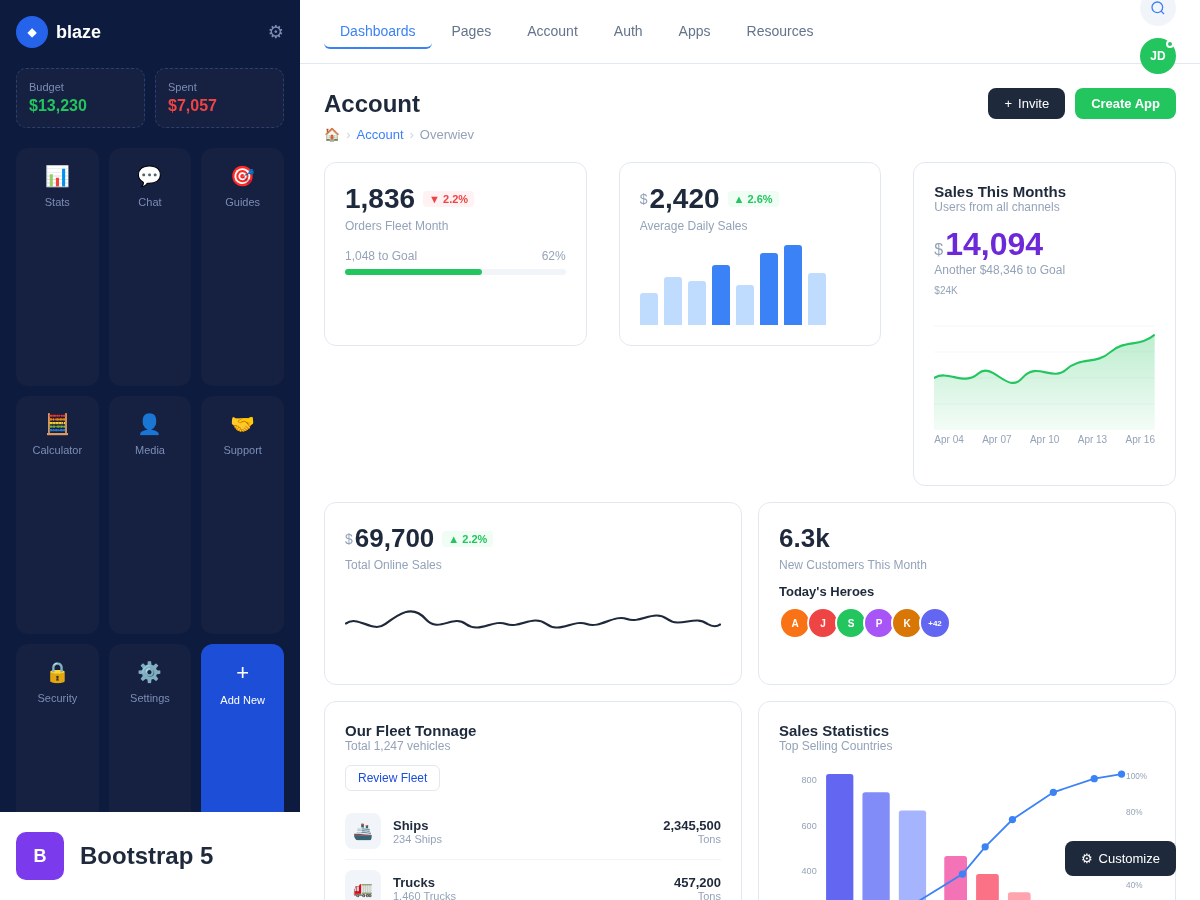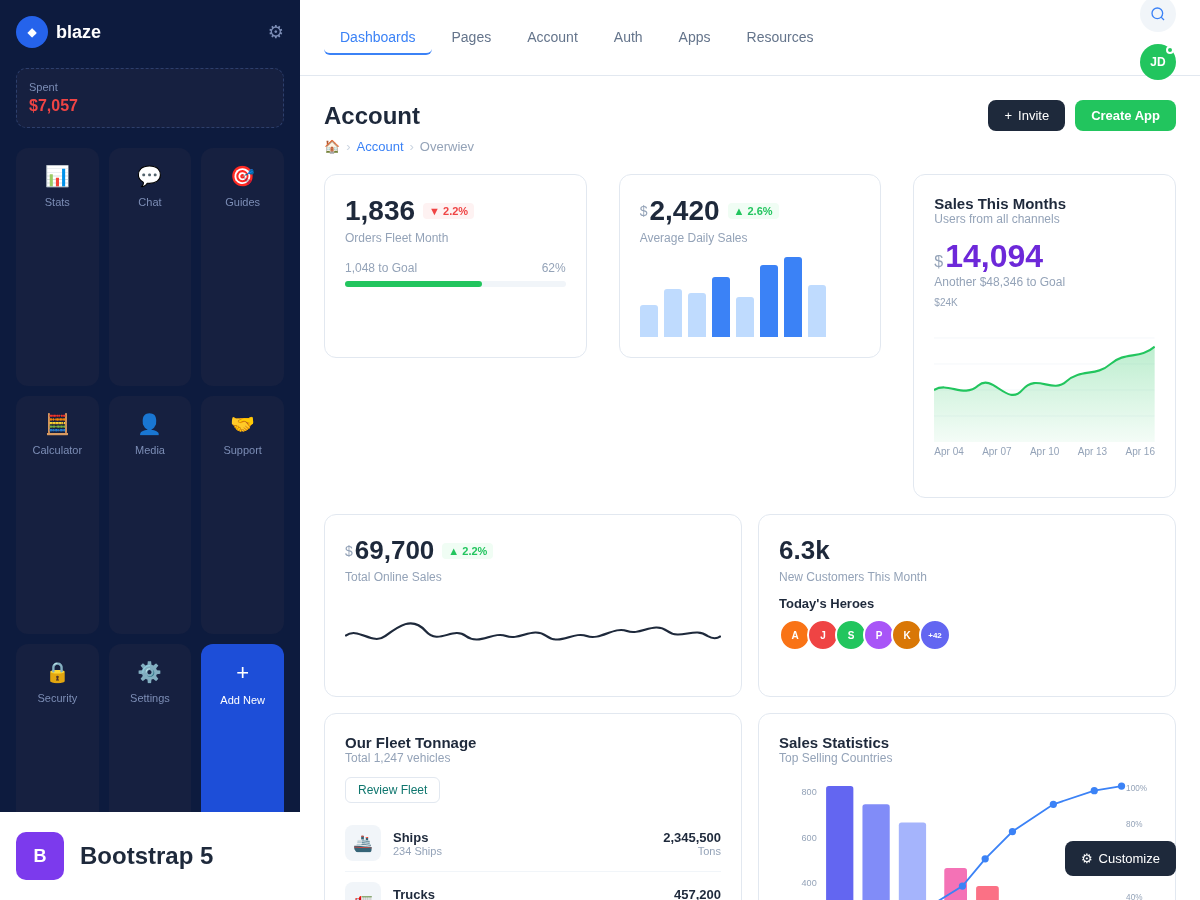--- a/index.html
+++ b/index.html
@@ -29,21 +29,21 @@
     .nav-item.add-new .nav-label { color: white; }
 
     .bootstrap-badge { position: absolute; bottom: 0; left: 0; right: 0; background: white; padding: 20px 16px; display: flex; align-items: center; gap: 16px; }
     .bootstrap-icon { width: 48px; height: 48px; background: #7c3aed; border-radius: 10px; display: flex; align-items: center; justify-content: center; color: white; font-weight: 700; font-size: 18px; }
     .bootstrap-text { font-size: 24px; font-weight: 700; color: #1e293b; }
 
     
     .main { flex: 1; background: white; display: flex; flex-direction: column; overflow: hidden; }
 
     
-    .top-nav { display: flex; align-items: center; justify-content: space-between; padding: 0 24px; height: 76px; border-bottom: 1px solid #e2e8f0; background: white; }
+    .top-nav { display: flex; align-items: center; justify-content: space-between; padding: 0 24px; height: 64px; border-bottom: 1px solid #e2e8f0; background: white; }
     .top-nav-links { display: flex; gap: 4px; }
     .top-nav-link { padding: 8px 16px; font-size: 14px; color: #64748b; cursor: pointer; border-radius: 6px; }
     .top-nav-link.active { color: #3b82f6; border-bottom: 2px solid #3b82f6; }
     .top-nav-right { display: flex; align-items: flex-start; gap: 12px; flex-direction: column; }
     .search-icon-btn { width: 36px; height: 36px; background: #f1f5f9; border-radius: 50%; display: flex; align-items: center; justify-content: center; cursor: pointer; color: #3b82f6; }
     .avatar-btn { width: 36px; height: 36px; background: #22c55e; border-radius: 50%; display: flex; align-items: center; justify-content: center; color: white; font-size: 12px; font-weight: 600; position: relative; }
     .avatar-dot { position: absolute; top: 2px; right: 2px; width: 8px; height: 8px; background: #22c55e; border: 2px solid white; border-radius: 50%; }
 
     
     .page-content { flex: 1; overflow-y: auto; padding: 24px; }
@@ -98,21 +98,21 @@
     .heroes-label { font-size: 13px; font-weight: 600; color: #1e293b; margin-bottom: 8px; }
     .heroes-avatars { display: flex; gap: -4px; }
     .hero-avatar { width: 32px; height: 32px; border-radius: 50%; border: 2px solid white; display: flex; align-items: center; justify-content: center; font-size: 10px; font-weight: 700; color: white; margin-left: -4px; }
     .hero-avatar:first-child { margin-left: 0; }
 
     
     .bottom-grid { display: grid; grid-template-columns: 1fr 1fr; gap: 16px; margin-top: 16px; }
     .fleet-card { background: white; border: 1px solid #e2e8f0; border-radius: 12px; padding: 20px; }
     .fleet-title { font-size: 15px; font-weight: 600; color: #1e293b; }
     .fleet-sub { font-size: 12px; color: #94a3b8; margin-bottom: 12px; }
-    .review-btn { border: 1px solid #e2e8f0; background: white; padding: 5px 12px; border-radius: 6px; font-size: 12px; color: #0f766e; cursor: pointer; margin-bottom: 12px; }
+    .review-btn { border: 1px solid #e2e8f0; background: white; padding: 5px 12px; border-radius: 6px; font-size: 12px; color: #1d4ed8; cursor: pointer; margin-bottom: 12px; }
     .fleet-row { display: flex; align-items: center; padding: 10px 0; border-bottom: 1px solid #f1f5f9; }
     .fleet-icon { width: 36px; height: 36px; background: #f1f5f9; border-radius: 8px; display: flex; align-items: center; justify-content: center; margin-right: 12px; font-size: 16px; }
     .fleet-info { flex: 1; }
     .fleet-name { font-size: 13px; font-weight: 600; color: #1e293b; }
     .fleet-count { font-size: 11px; color: #94a3b8; }
     .fleet-value { text-align: right; }
     .fleet-num { font-size: 13px; font-weight: 600; color: #1e293b; }
     .fleet-unit { font-size: 11px; color: #94a3b8; }
 
     .customize-btn { position: fixed; bottom: 24px; right: 24px; background: #1e293b; color: white; border: none; padding: 10px 16px; border-radius: 8px; font-size: 13px; cursor: pointer; display: flex; align-items: center; gap: 6px; }
@@ -123,20 +123,24 @@
 <div class="sidebar">
   <div class="sidebar-header">
     <div class="logo">
       <div class="logo-icon">◆</div>
       <span class="logo-text">blaze</span>
     </div>
     <span class="menu-icon">⚙</span>
   </div>
 
   <div class="budget-cards">
+    <div class="budget-card">
+      <div class="budget-label">Budget</div>
+      <div class="budget-value green">$13,230</div>
+    </div>
     <div class="budget-card">
       <div class="budget-label">Spent</div>
       <div class="budget-value red">$7,057</div>
     </div>
   </div>
 
   <div class="nav-grid">
     <div class="nav-item">
       <span class="nav-icon">📊</span>
       <span class="nav-label">Stats</span>

